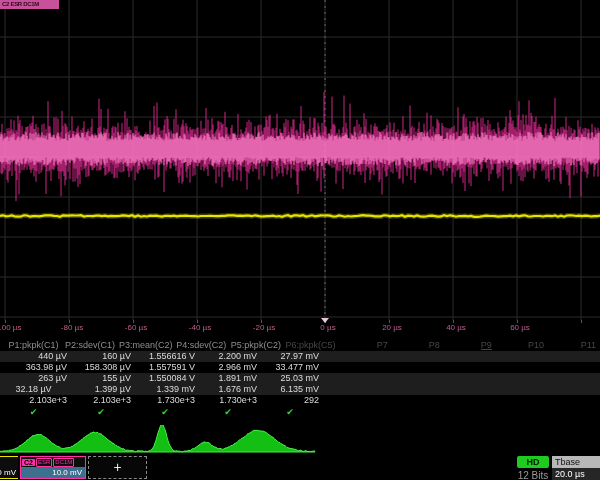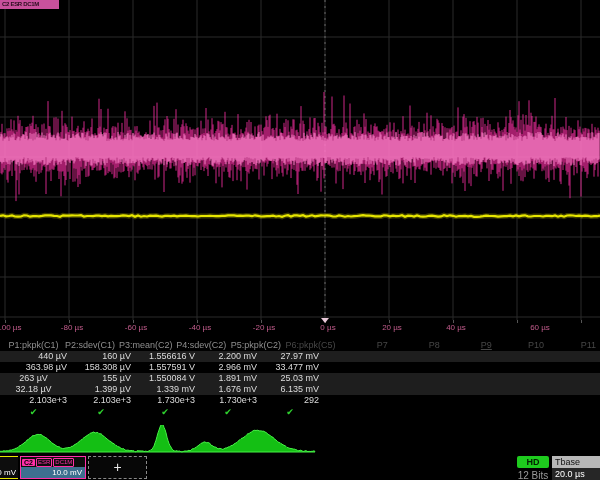--- a/index.html
+++ b/index.html
@@ -96,21 +96,21 @@
       <div class="tick" style="left: 517px;"></div>
       <div class="tick" style="left: 581px;"></div>
       <div class="lbl" style="left: 8px;">-100 µs</div>
       <div class="lbl" style="left: 72px;">-80 µs</div>
       <div class="lbl" style="left: 136px;">-60 µs</div>
       <div class="lbl" style="left: 200px;">-40 µs</div>
       <div class="lbl" style="left: 264px;">-20 µs</div>
       <div class="lbl" style="left: 328px;">0 µs</div>
       <div class="lbl" style="left: 392px;">20 µs</div>
       <div class="lbl" style="left: 456px;">40 µs</div>
-      <div class="lbl" style="left: 540px;">60 µs</div>
+      <div class="lbl" style="left: 520px;">60 µs</div>
       <div class="lbl" style="left: 584px; margin-top: 17px;">80 µs</div>
       <div class="trig-marker" style="left: 325px;"></div>
     </div>
 
   <div class="measure-table" id="measure-table">
       <div class="m-row">
         <div class="m-cell m-head" style="width: 67px;">P1:pkpk(C1)</div>
         <div class="m-cell m-head" style="width: 60px;">P2:sdev(C1)</div>
         <div class="m-cell m-head" style="width: 60px;">P3:mean(C2)</div>
         <div class="m-cell m-head" style="width: 58px;">P4:sdev(C2)</div>
@@ -130,21 +130,21 @@
         <div class="m-cell" style="width: 58px;">27.97 mV</div>
       </div>
       <div class="m-row">
         <div class="m-cell" style="width: 67px;">363.98 µV</div>
         <div class="m-cell" style="width: 60px;">158.308 µV</div>
         <div class="m-cell" style="width: 60px;">1.557591 V</div>
         <div class="m-cell" style="width: 58px;">2.966 mV</div>
         <div class="m-cell" style="width: 58px;">33.477 mV</div>
       </div>
       <div class="m-row stripe">
-        <div class="m-cell" style="width: 67px; text-align: center;">263 µV</div>
+        <div class="m-cell" style="width: 67px;">263 µV</div>
         <div class="m-cell" style="width: 60px;">155 µV</div>
         <div class="m-cell" style="width: 60px;">1.550084 V</div>
         <div class="m-cell" style="width: 58px;">1.891 mV</div>
         <div class="m-cell" style="width: 58px;">25.03 mV</div>
       </div>
       <div class="m-row stripe">
         <div class="m-cell" style="width: 67px; text-align: center;">32.18 µV</div>
         <div class="m-cell" style="width: 60px;">1.399 µV</div>
         <div class="m-cell" style="width: 60px;">1.339 mV</div>
         <div class="m-cell" style="width: 58px;">1.676 mV</div>

